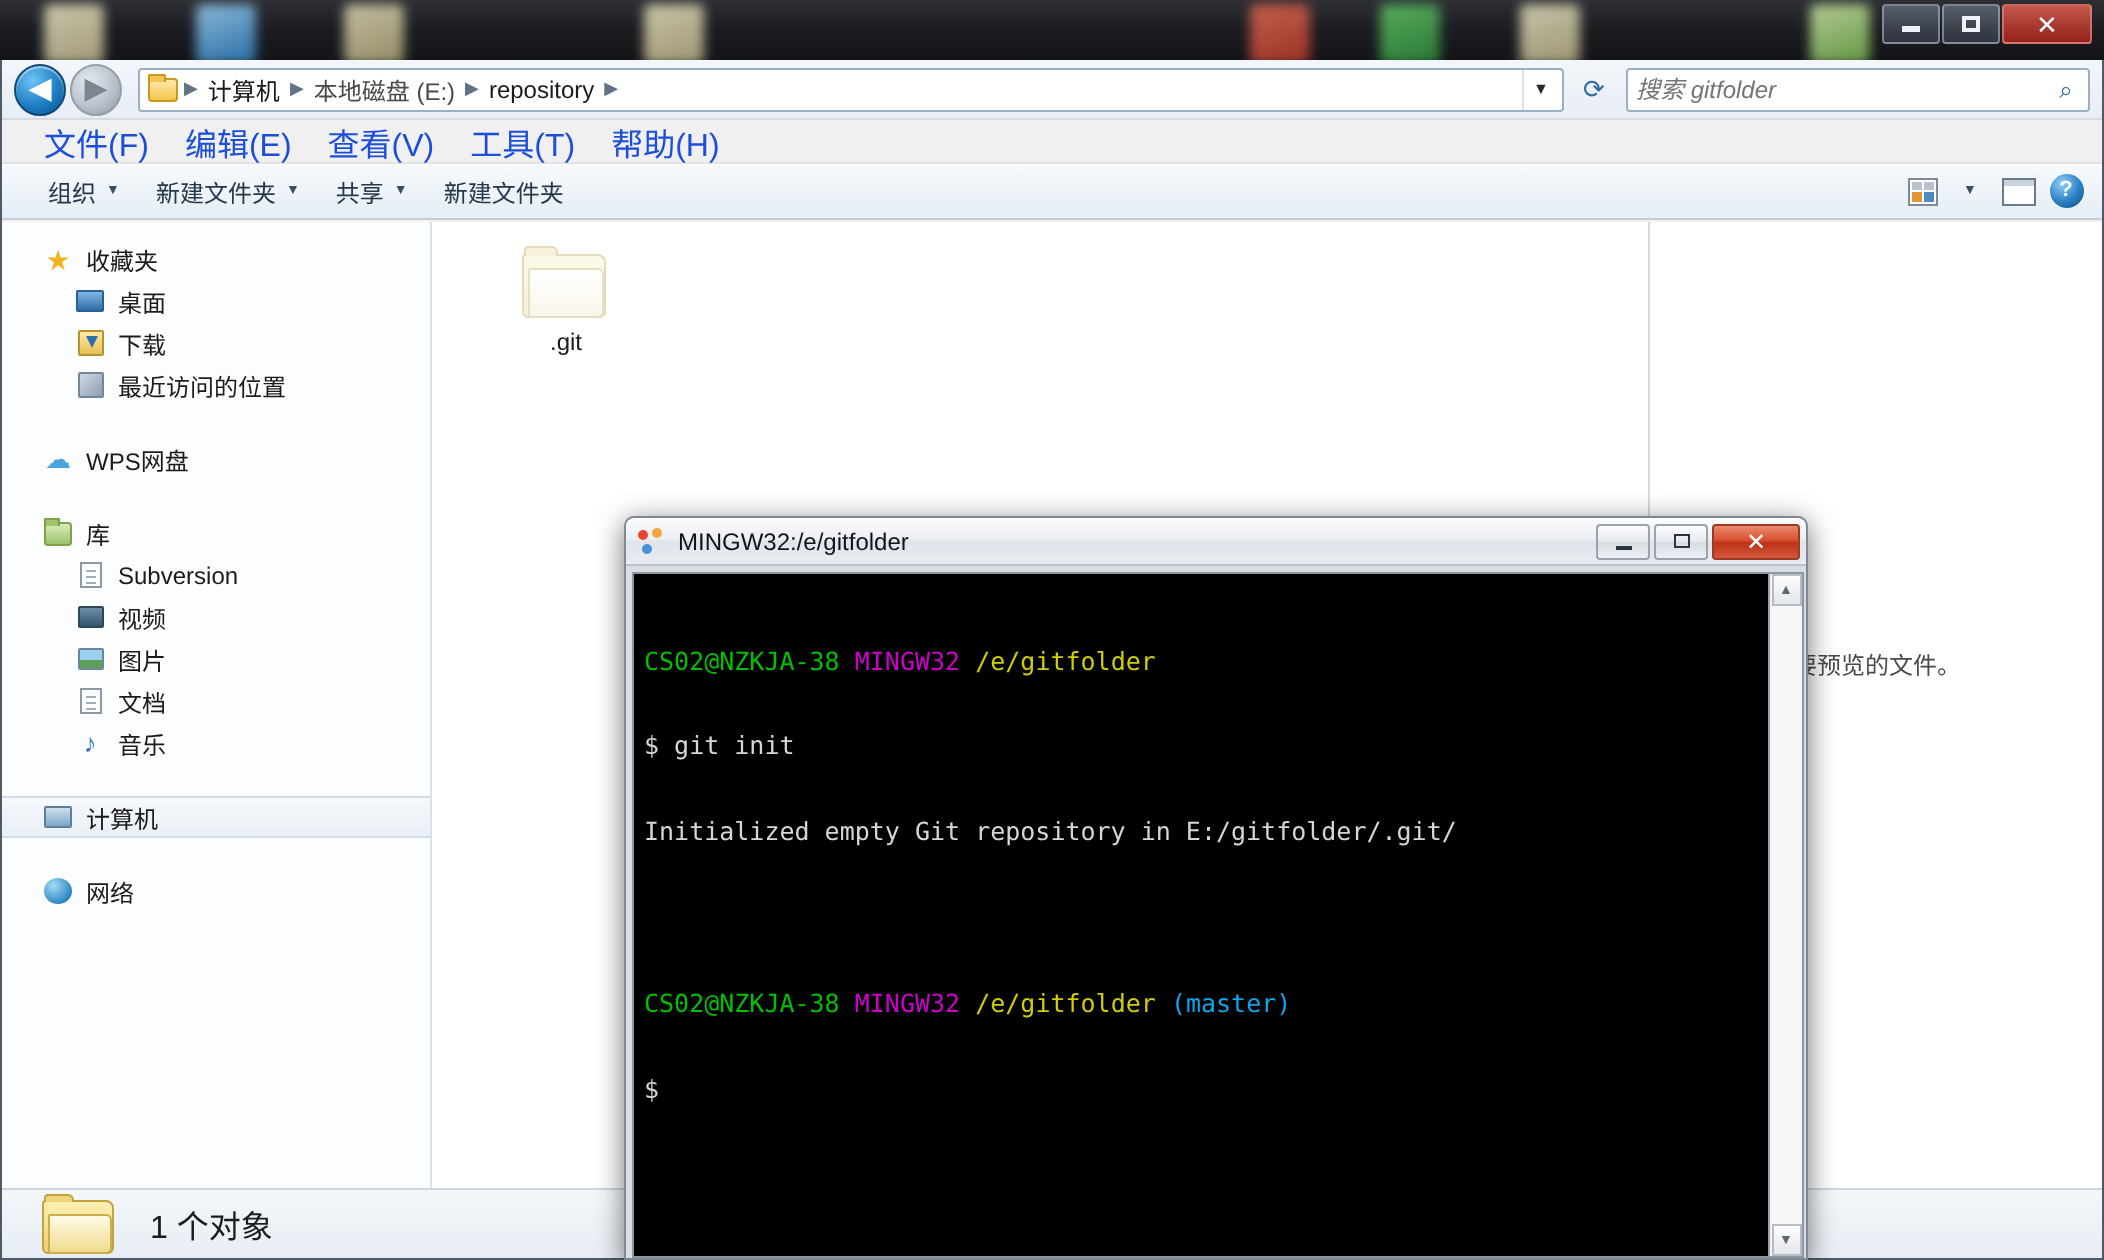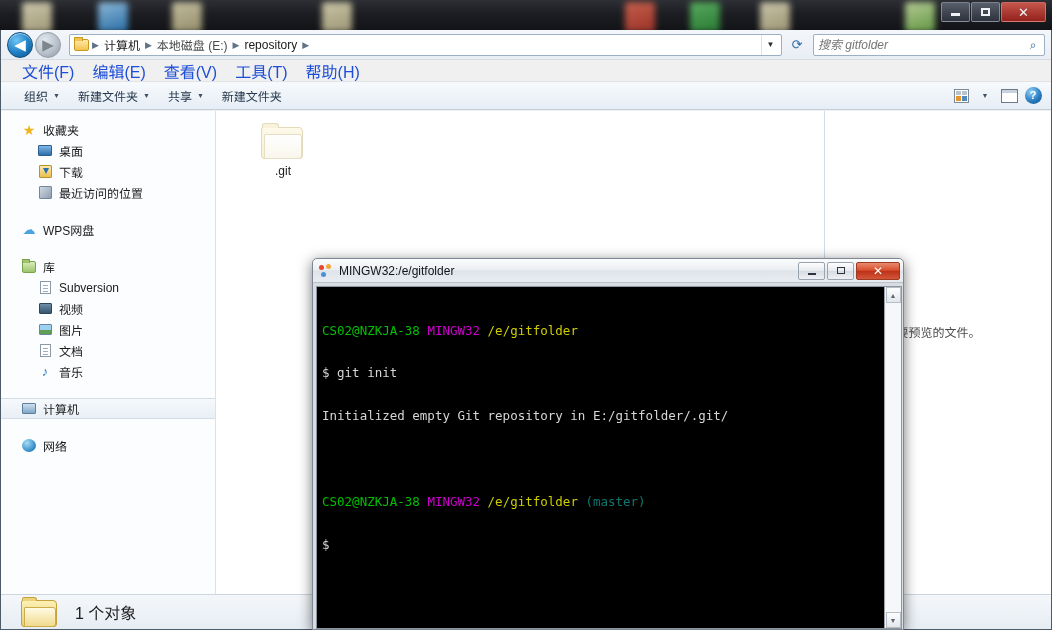--- a/index.html
+++ b/index.html
@@ -620,21 +620,21 @@
     font-size: 12.5px;
     line-height: 14.3px;
     color: #d8d8d8;
     white-space: pre;
     overflow: hidden;
   }
   .term-line { white-space: pre; }
   .c-user { color: #00c000; }
   .c-host { color: #cc00cc; }
   .c-path { color: #cdcd00; }
-  .c-branch { color: #0f766e; }
+  .c-branch { color: #0ea5e9; }
   .c-plain { color: #d6d6d6; }
 
   .term-scroll {
     width: 17px;
     flex: 0 0 17px;
     background: linear-gradient(to right, #f3f4f6, #e4e6ea);
     border-left: 1px solid #9aa2ab;
     display: flex;
     flex-direction: column;
     justify-content: space-between;

